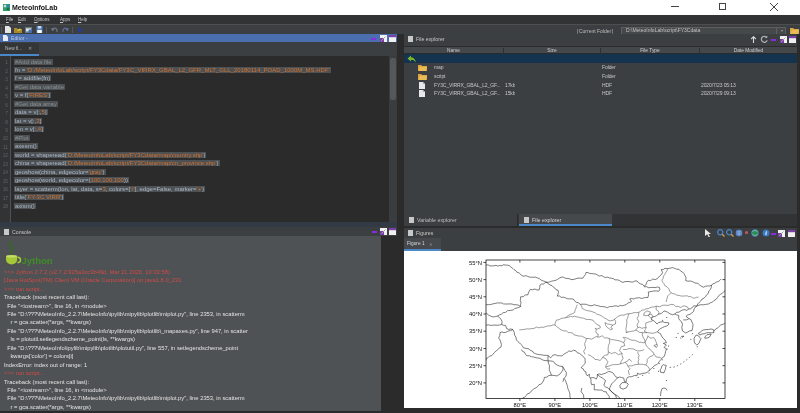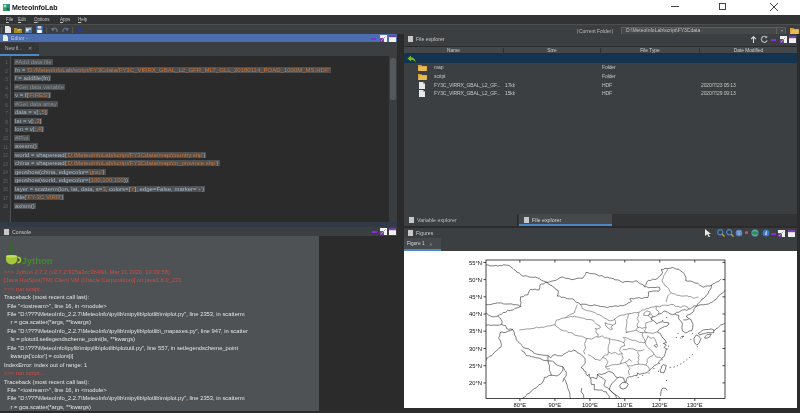--- a/index.html
+++ b/index.html
@@ -133,21 +133,21 @@
       <div style="position:absolute;left:14px;top:129.6px;font-size:6px;line-height:7px;white-space:pre"><span style="background:#4d5154;padding:0 1px"><span style="color:#a9b7c6">layer = scatterm(lon, lat, data, s=</span><span style="color:#d0712f">3</span><span style="color:#a9b7c6">, colors=[</span><span style="color:#d0712f">'r'</span><span style="color:#a9b7c6">], edge=False, marker=</span><span style="color:#d0712f">'+'</span><span style="color:#a9b7c6">)</span></span></div>
       <div style="position:absolute;left:0;top:138.7px;width:8px;text-align:right;color:#606366;font-size:4.8px;line-height:7px">17</div>
       <div style="position:absolute;left:14px;top:138.0px;font-size:6px;line-height:7px;white-space:pre"><span style="background:#4d5154;padding:0 1px"><span style="color:#a9b7c6">title(</span><span style="color:#d0712f">'FY-3C VIRR'</span><span style="color:#a9b7c6">)</span></span></div>
       <div style="position:absolute;left:0;top:147.2px;width:8px;text-align:right;color:#606366;font-size:4.8px;line-height:7px">18</div>
       <div style="position:absolute;left:14px;top:146.5px;font-size:6px;line-height:7px;white-space:pre"><span style="background:#4d5154;padding:0 1px"><span style="color:#a9b7c6">axism()</span></span></div>
   </div>
 </div>
 
 <div class="abs" style="left:0;top:222px;width:397px;height:5px;background:#313a45"></div>
 
-<div class="abs" style="left:0;top:227px;width:319px;height:184px;background:#4f5254">
+<div class="abs" style="left:0;top:227px;width:381px;height:184px;background:#4f5254">
   <div class="abs ptitle" style="left:0;top:0;width:397px;height:9px">
     <span class="abs" style="left:4px;top:1.5px;width:4.5px;height:6px;background:#c8c8c8"></span>
     <div class="abs" style="left:12px;top:1.5px">Console</div>
     <div class="abs" style="left:372px;top:3.9000000000000004px;width:5px;height:2px;background:#8a2be2"></div>
       <svg width="7" height="7" viewBox="0 0 7 7" style="position:absolute;left:380px;top:1.2px">
         <rect width="7" height="7" fill="#f0f0f0"></rect>
         <rect x="0" y="3" width="4" height="4" fill="#7b3fa8"></rect>
         <path d="M1.5,5.5 L5.5,1.5 M5.5,1.5 h-2.2 M5.5,1.5 v2.2" stroke="#fff" stroke-width="1"></path>
         <path d="M1.5,5.5 L5.5,1.5" stroke="#555" stroke-width="0.6"></path>
       </svg>

